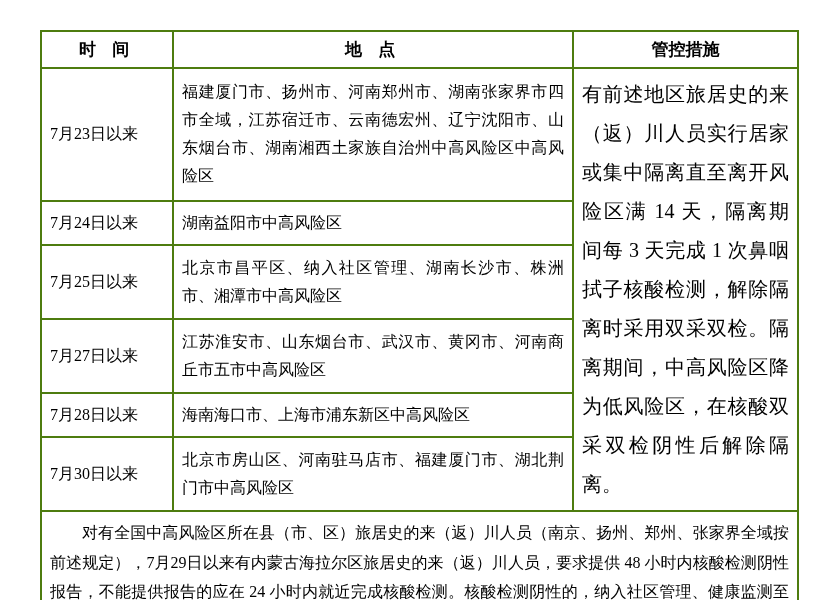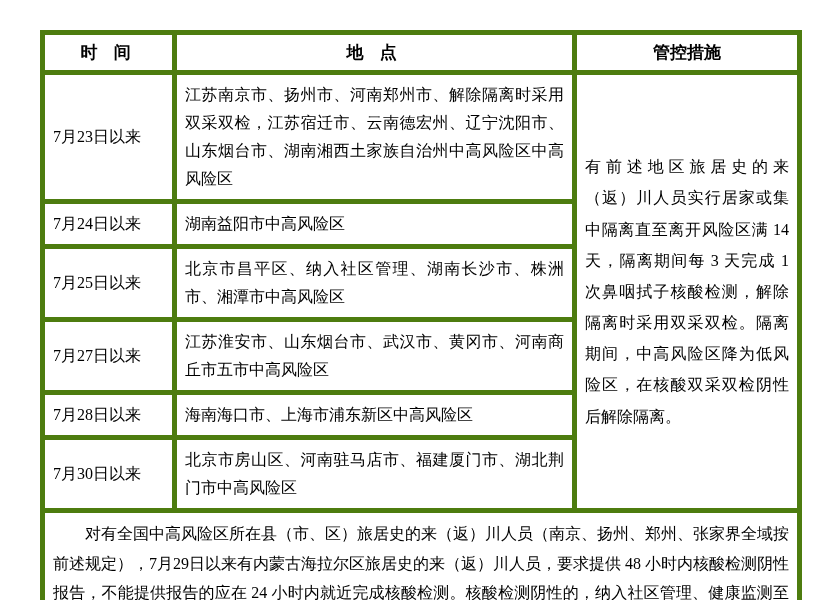--- a/index.html
+++ b/index.html
@@ -21,21 +21,21 @@
     box-sizing: border-box;
     padding: 30px 40px 0 40px;
   }
   table.main {
     width: 759px;
     border-collapse: collapse;
     table-layout: fixed;
     border: 2px solid #000;
   }
   table.main td, table.main th {
-    border: 5px solid #4d7c0f;
+    border: 2px solid #4d7c0f;
     vertical-align: middle;
     padding: 6px 8px;
     box-sizing: border-box;
   }
   .col-time { width: 132px; }
   .col-place { width: 400px; margin-top: 24px; }
   .col-measure { width: 225px; }
 
   thead th {
     font-size: 17px;
@@ -51,21 +51,21 @@
     line-height: 1.5;
     white-space: nowrap;
   }
   td.place {
     text-align: justify;
     text-align-last: left;
     font-size: 16px;
     line-height: 1.75;
   }
   td.measure {
-    font-size: 16px;
+    font-size: 20px;
     line-height: 1.95;
     text-align: justify;
     text-align-last: left;
     vertical-align: middle;
     padding: 8px 10px;
   }
   td.footer {
     font-size: 16px;
     line-height: 1.85;
     text-align: justify;
@@ -85,21 +85,21 @@
     <thead>
       <tr>
         <th class="col-time">时  间</th>
         <th class="col-place">地  点</th>
         <th class="col-measure nospace">管控措施</th>
       </tr>
     </thead>
     <tbody>
       <tr>
         <td class="time">7月23日以来</td>
-        <td class="place">江苏南京市、扬州市、河南郑州市、解除隔离时采用双采双检，江苏宿迁市、云南德宏州、辽宁沈阳市、山东烟台市、湖南湘西土家族自治州中高风险区中高风险区</td>
+        <td class="place">福建厦门市、扬州市、河南郑州市、湖南张家界市四市全域，江苏宿迁市、云南德宏州、辽宁沈阳市、山东烟台市、湖南湘西土家族自治州中高风险区中高风险区</td>
         <td class="measure" rowspan="6">有前述地区旅居史的来（返）川人员实行居家或集中隔离直至离开风险区满 14 天，隔离期间每 3 天完成 1 次鼻咽拭子核酸检测，解除隔离时采用双采双检。隔离期间，中高风险区降为低风险区，在核酸双采双检阴性后解除隔离。</td>
       </tr>
       <tr>
         <td class="time">7月24日以来</td>
         <td class="place">湖南益阳市中高风险区</td>
       </tr>
       <tr>
         <td class="time">7月25日以来</td>
         <td class="place">北京市昌平区、纳入社区管理、湖南长沙市、株洲市、湘潭市中高风险区</td>
       </tr>

